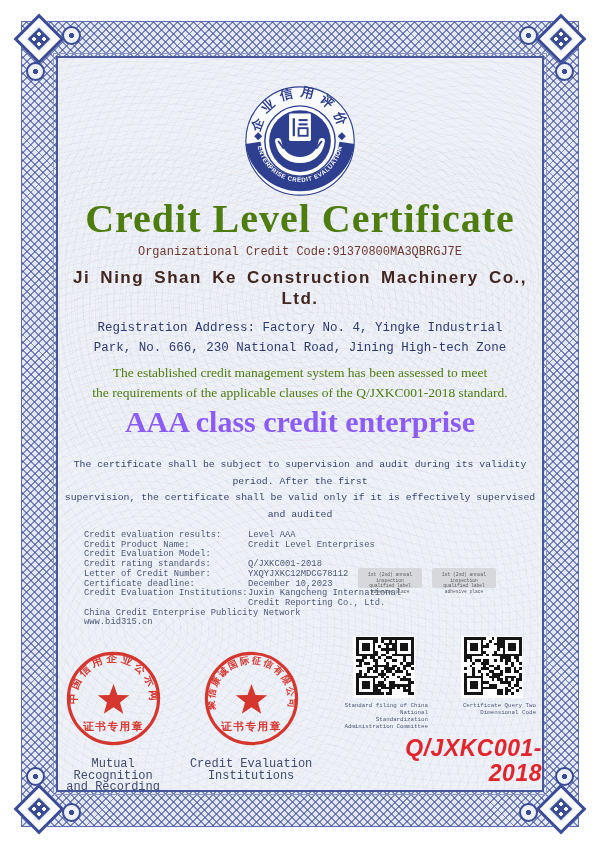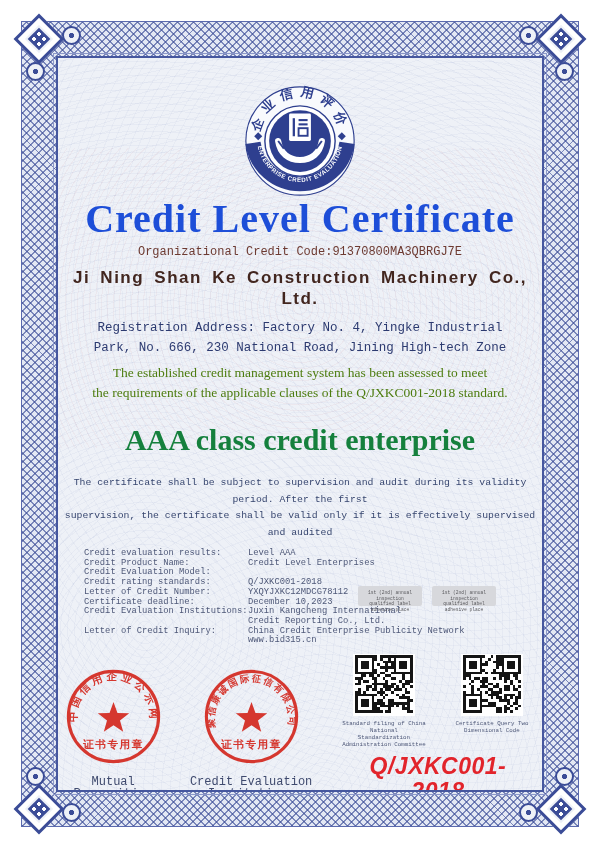--- a/index.html
+++ b/index.html
@@ -33,43 +33,43 @@
       radial-gradient(circle at 28% 28%, #fff 1.7px, transparent 2.1px),
       radial-gradient(circle at 72% 28%, #fff 1.7px, transparent 2.1px),
       radial-gradient(circle at 28% 72%, #fff 1.7px, transparent 2.1px),
       radial-gradient(circle at 72% 72%, #fff 1.7px, transparent 2.1px);}
   .cmed{position:absolute;width:15px;height:15px;border-radius:50%;border:2.5px solid #3b4c97;background:#eef1f7;
     background-image:radial-gradient(circle, #3b4c97 2.4px, transparent 2.9px);background-position:center;}
   .cmed.cx{left:48px;top:12px;} .cmed.cy{left:12px;top:48px;}
 
   
   .badge{display:block;margin:26px auto 0;width:114px;height:114px;position:relative;z-index:4;}
-  .title{margin-top:-2px;font-family:"Liberation Serif",serif;font-weight:bold;font-size:40px;line-height:46px;color:#1d4ed8;letter-spacing:1px;position:relative;z-index:4;}
+  .title{margin-top:-2px;font-family:"Liberation Serif",serif;font-weight:bold;font-size:40px;line-height:46px;color:#4d7c0f;letter-spacing:1px;position:relative;z-index:4;}
   .orgcode{margin-top:3px;font-family:"Liberation Mono","DejaVu Sans Mono",monospace;font-size:12px;line-height:15px;color:#6d3a31;position:relative;z-index:4;}
   .company{margin-top:7px;font-size:17px;line-height:21px;font-weight:bold;color:#42261f;letter-spacing:1.5px;word-spacing:4px;position:relative;z-index:4;}
   .address{margin-top:10px;font-family:"Liberation Mono","DejaVu Sans Mono",monospace;font-size:12.5px;line-height:19.5px;color:#2c3a70;white-space:pre-line;position:relative;z-index:4;}
   .statement{margin-top:5px;font-family:"Liberation Serif",serif;font-size:13.5px;line-height:19.5px;color:#4d7c0f;white-space:pre-line;position:relative;z-index:4;}
-  .grade{margin-top:18px;font-family:"Liberation Serif",serif;font-weight:bold;font-size:30px;line-height:40px;color:#15803d;position:relative;z-index:4;}
+  .grade{margin-top:0;font-family:"Liberation Serif",serif;font-weight:bold;font-size:30px;line-height:40px;color:#8b5cf6;position:relative;z-index:4;}
   .supervision{margin-top:15px;font-family:"Liberation Mono","DejaVu Sans Mono",monospace;font-size:9.8px;line-height:16.5px;color:#37466f;white-space:pre-line;position:relative;z-index:4;}
 
   .details{margin:8px 0 0 26px;width:440px;text-align:left;position:relative;z-index:4;
     font-family:"Liberation Mono","DejaVu Sans Mono",monospace;font-size:8.8px;line-height:9.7px;color:#4e5878;}
   .drow{display:flex;}
   .dlbl{flex:0 0 164px;}
   .dval{flex:1;white-space:pre-line;}
   .sticker{position:absolute;width:64px;height:20px;background:#d7d8dc;border-radius:2px;color:#5a5a5e;
     font-size:4.6px;line-height:5.6px;text-align:center;white-space:pre-line;padding-top:4px;box-sizing:border-box;}
   .sticker.s1{top:37px;right:102px;}
   .sticker.s2{top:37px;right:28px;}
 
   .bottom{display:flex;margin-top:6px;position:relative;z-index:4;}
   .seals-col{flex:0 0 57%;display:flex;justify-content:space-evenly;margin-top:16px;}
   .seal-block{text-align:center;}
   .seal-caption{margin-top:8px;font-family:"Liberation Mono","DejaVu Sans Mono",monospace;font-size:12px;line-height:11.5px;color:#3f4a6e;white-space:pre-line;}
-  .right-col{flex:1;text-align:center;margin-top:2px;}
+  .right-col{flex:1;text-align:right;margin-top:2px;}
   .qr-row{display:flex;justify-content:center;gap:20px;}
   .qr-block{width:88px;}
   .qr{width:60px;height:60px;margin:0 auto;background:#fff;padding:1px;}
   .qr-caption{margin-top:4px;font-family:"Liberation Mono","DejaVu Sans Mono",monospace;font-size:5.8px;line-height:7px;color:#4e5878;white-space:pre-line;}
   .std-code{margin-top:6px;font-size:23px;line-height:25px;font-weight:bold;font-style:italic;color:#e2242b;white-space:pre-line;letter-spacing:0.5px;}
 </style>
 </head>
 <body>
 
 <div class="paper">
@@ -160,21 +160,20 @@
       <div class="drow">
           <div class="dlbl">Certificate deadline:</div>
           <div class="dval">December 10,2023</div>
         </div>
       <div class="drow">
           <div class="dlbl">Credit Evaluation Institutions:</div>
           <div class="dval">Juxin Kangcheng International
 Credit Reporting Co., Ltd.</div>
         </div>
       <div class="drow">
-          <div class="dlbl">Letter of Credit Inquiry:</div>
           <div class="dval">China Credit Enterprise Publicity Network
 www.bid315.cn</div>
         </div>
       <div class="sticker s1">1st (2nd) annual inspection
 qualified label adhesive place</div>
       <div class="sticker s2">1st (2nd) annual inspection
 qualified label adhesive place</div>
     </div>
 
     <div class="bottom">

